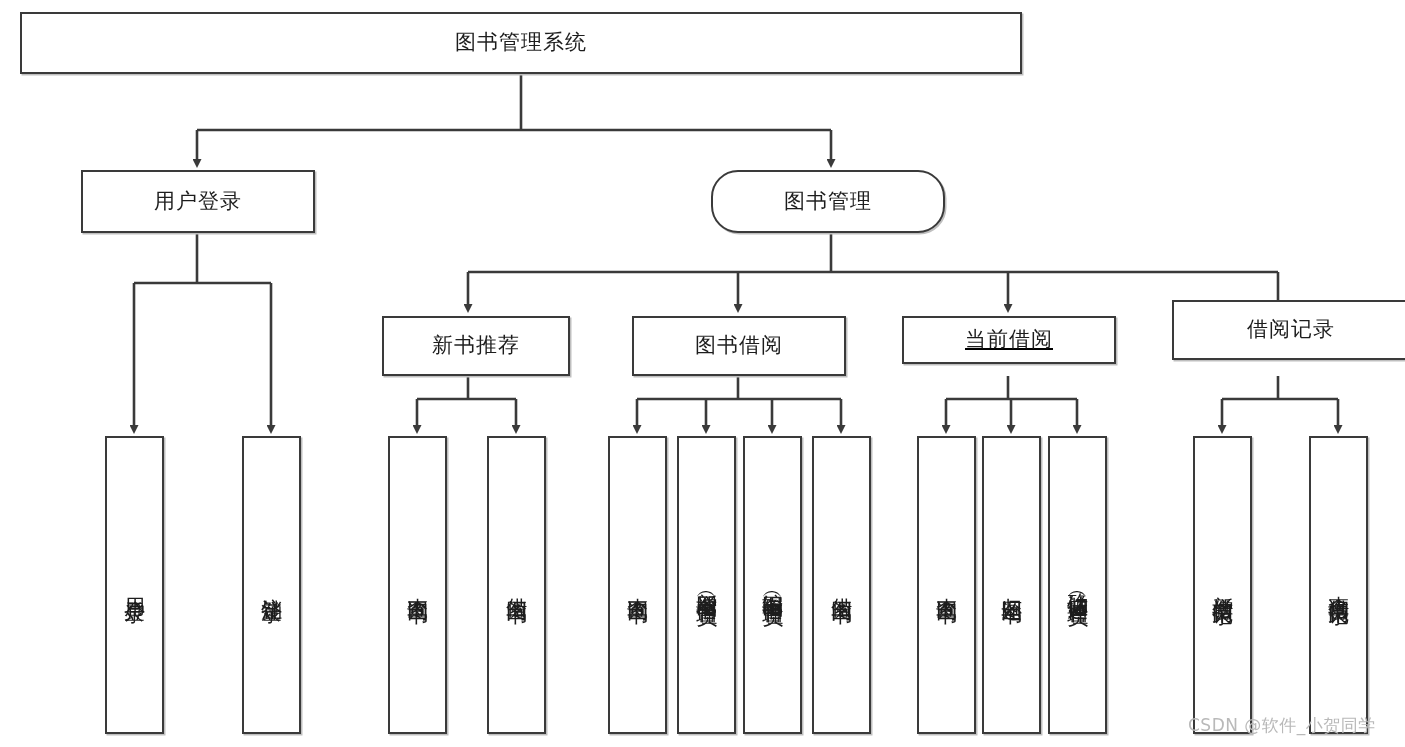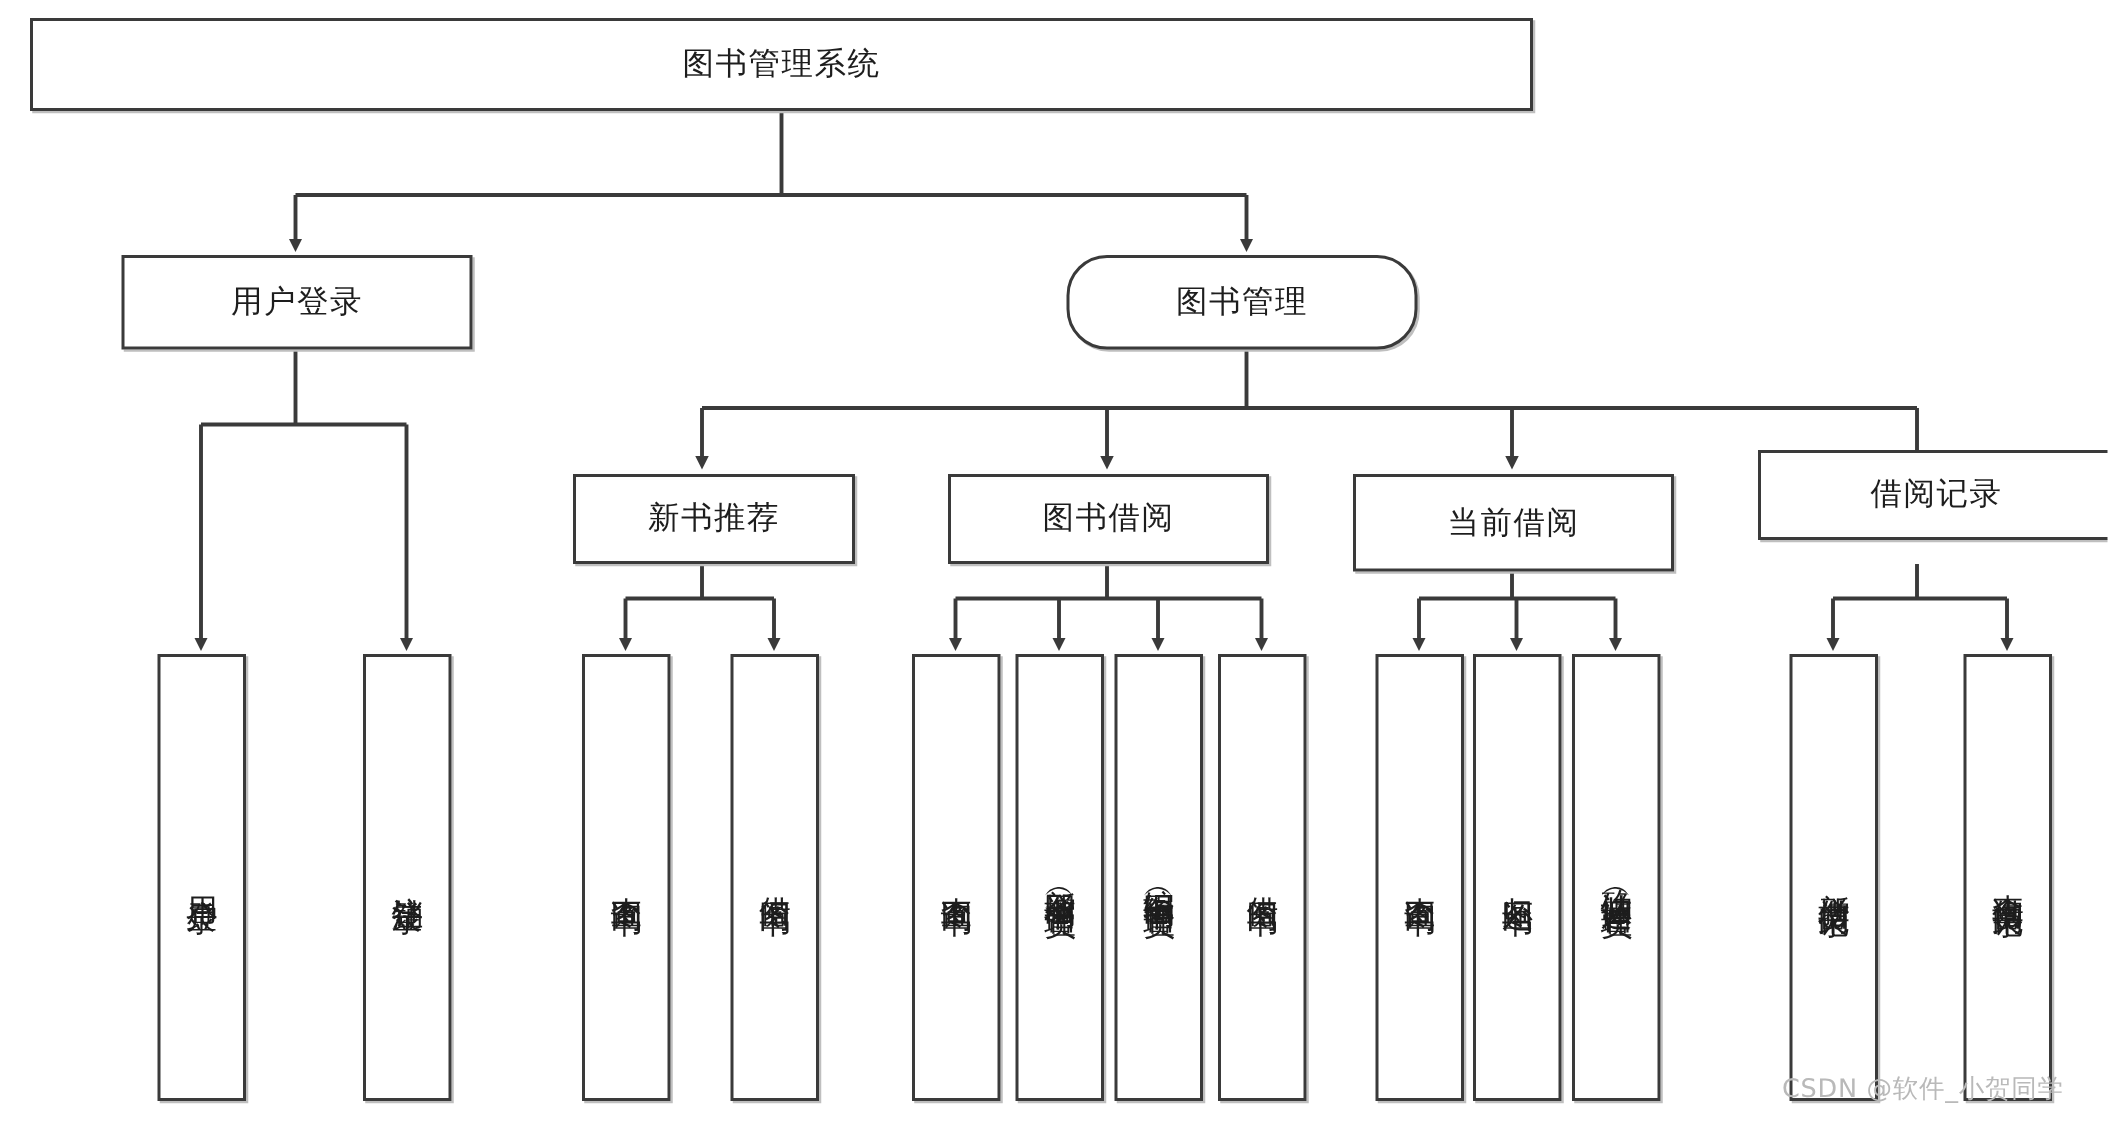--- a/index.html
+++ b/index.html
@@ -134,21 +134,21 @@
   <div class="node-box" style="left:711px; top:170px; width:234px; height:63px;border-radius:27px;">
     <span class="node-label-h">图书管理</span>
   </div>
 
   <div class="node-box" style="left:382px; top:316px; width:188px; height:60px;">
     <span class="node-label-h">新书推荐</span>
   </div>
   <div class="node-box" style="left:632px; top:316px; width:214px; height:60px;">
     <span class="node-label-h">图书借阅</span>
   </div>
-  <div class="node-box" style="left:902px; top:316px; width:214px; height:65px;">
+  <div class="node-box" style="left:902px; top:316px; width:214px; height:48px;text-decoration:underline;">
     <span class="node-label-h">当前借阅</span>
   </div>
   <div class="node-box" style="left:1172px; top:300px; width:238px; height:60px;">
     <span class="node-label-h">借阅记录</span>
   </div>
 
   <div class="node-box" style="left:105px; top:436px; width:59px; height:298px;">
     <span class="node-label-v">用户登录</span>
   </div>
   <div class="node-box" style="left:242px; top:436px; width:59px; height:298px;">

